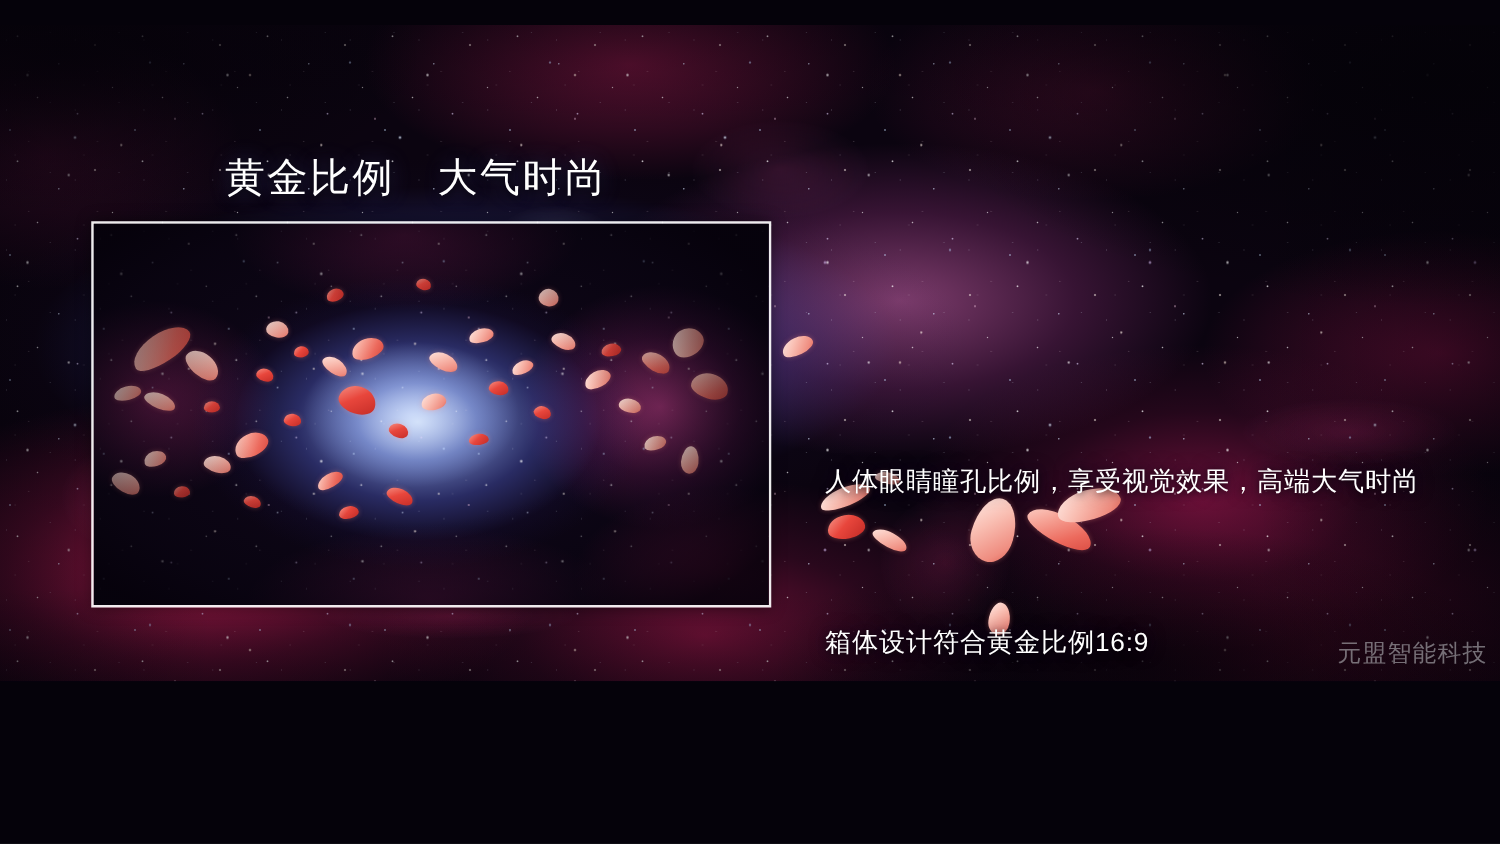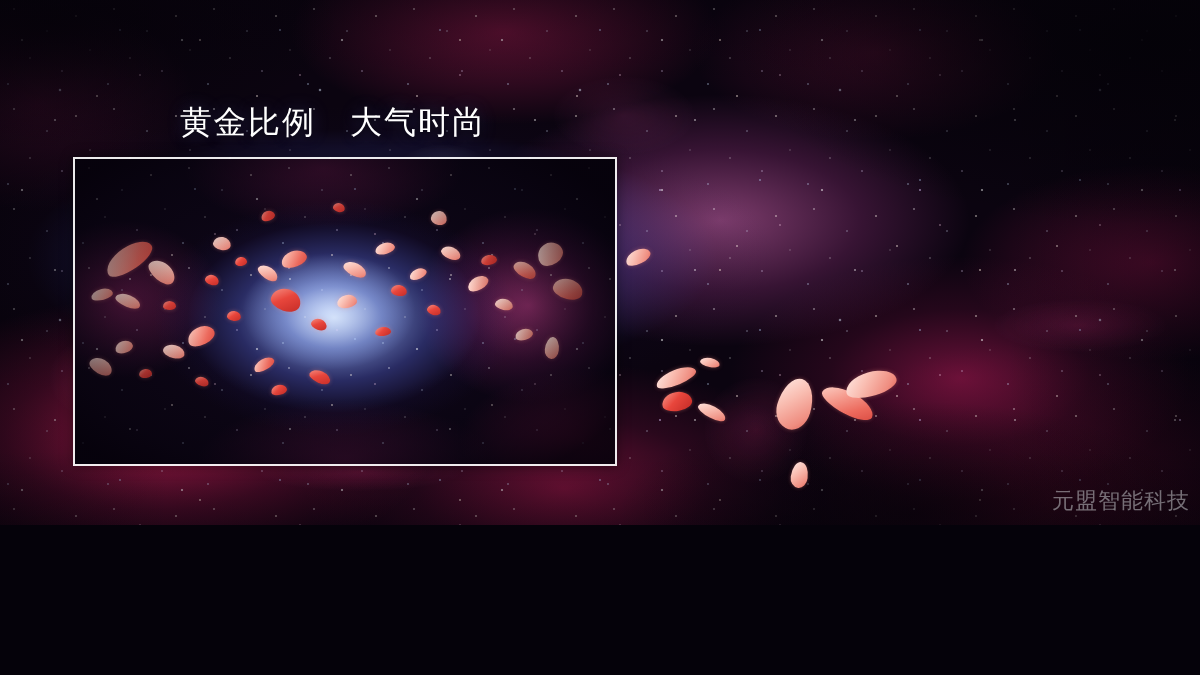--- a/index.html
+++ b/index.html
@@ -4,20 +4,21 @@
 <style>
   * { margin:0; padding:0; box-sizing:border-box; }
   html,body { width:1200px; height:675px; overflow:hidden; background:#05020a; }
   body { font-family:"Liberation Sans","DejaVu Sans",sans-serif; }
 
   #slide {
     position:relative;
     width:1200px; height:525px;
     overflow:hidden;
     background:#0a0410;
+    margin-top:20px;
   }
 
   
   .nebula { position:absolute; inset:0; pointer-events:none; }
 
   .neb-base {
     background:
       radial-gradient(ellipse 40% 34% at 31% 49%, rgba(150,175,255,0.95) 0%, rgba(95,120,220,0.65) 26%, rgba(60,70,170,0.35) 48%, rgba(25,20,70,0.05) 72%, rgba(0,0,0,0) 85%),
       radial-gradient(ellipse 22% 19% at 30% 46%, rgba(205,220,255,0.75) 0%, rgba(150,175,250,0.35) 42%, rgba(0,0,0,0) 78%),
       radial-gradient(ellipse 26% 30% at 60% 42%, rgba(195,95,165,0.62) 0%, rgba(140,50,120,0.34) 45%, rgba(0,0,0,0) 80%),
@@ -151,21 +152,21 @@
     line-height:43px;
     letter-spacing:0.6px;
     white-space:pre;
     text-shadow:0 1px 6px rgba(0,0,0,0.78), 0 0 14px rgba(20,10,40,0.7);
   }
   #body-text .ln { display:block; }
 
   #watermark {
     position:absolute; right:10px; bottom:9px;
     color:rgba(176,176,180,0.62);
-    font-size:22px;
+    font-size:19px;
     letter-spacing:1px;
     white-space:pre;
   }
 </style>
 </head>
 <body>
 
 <div id="slide">
 
   <div class="nebula neb-base"></div>
@@ -237,17 +238,19 @@
           <div class="petal deep" style="left: 186px; top: 52px; width: 14px; height: 10px; transform: rotate(-20deg);"></div>
           <div class="petal deep" style="left: 258px; top: 44px; width: 12px; height: 9px; transform: rotate(14deg);"></div>
         </div>
       <div class="inner-vig"></div>
     </div>
   </div>
 
   <div id="title">黄金比例　大气时尚</div>
 
   <div id="body-text">
+    <span class="ln">人体眼睛瞳孔比例，享受视觉效果，高端大气时尚</span>
+    <span class="ln">箱体设计符合黄金比例16:9</span>
   </div>
 
   <div id="watermark">元盟智能科技</div>
 
 </div>
 
 </body></html>

